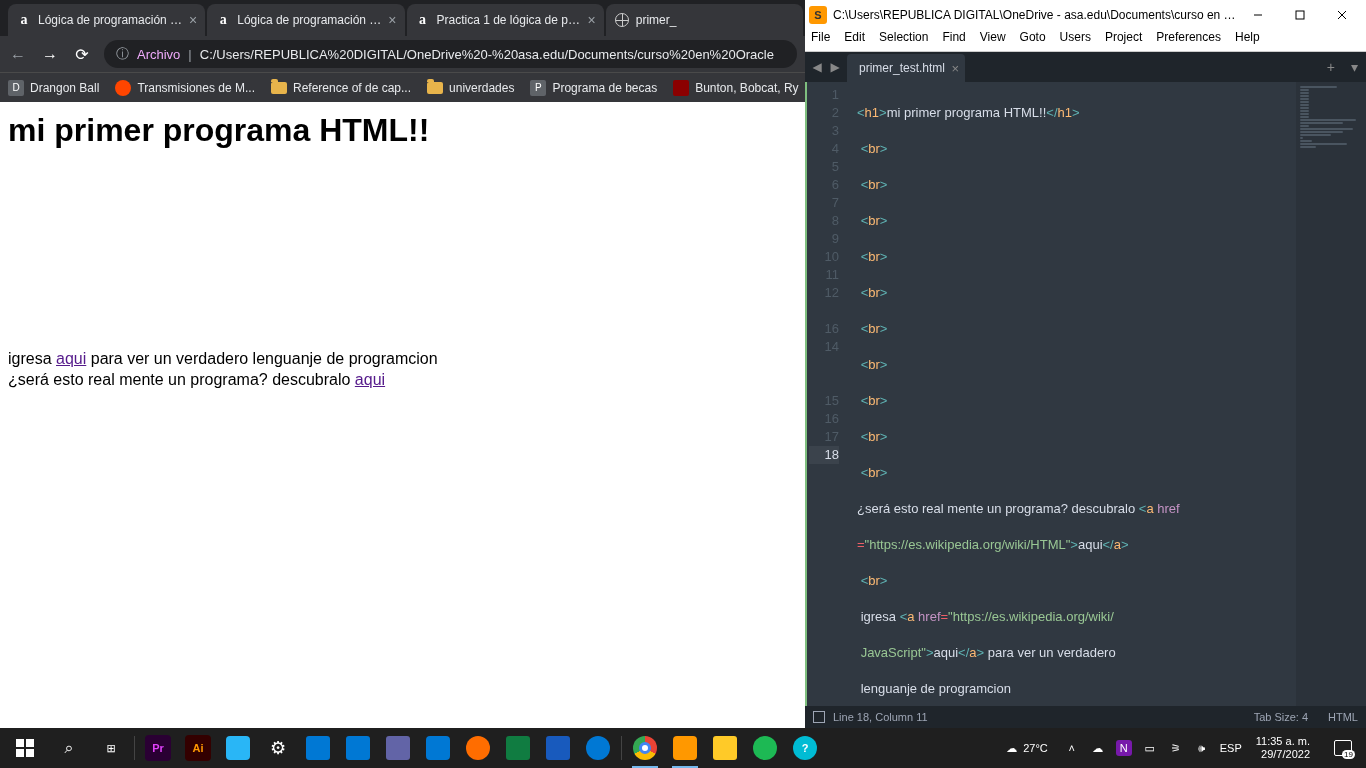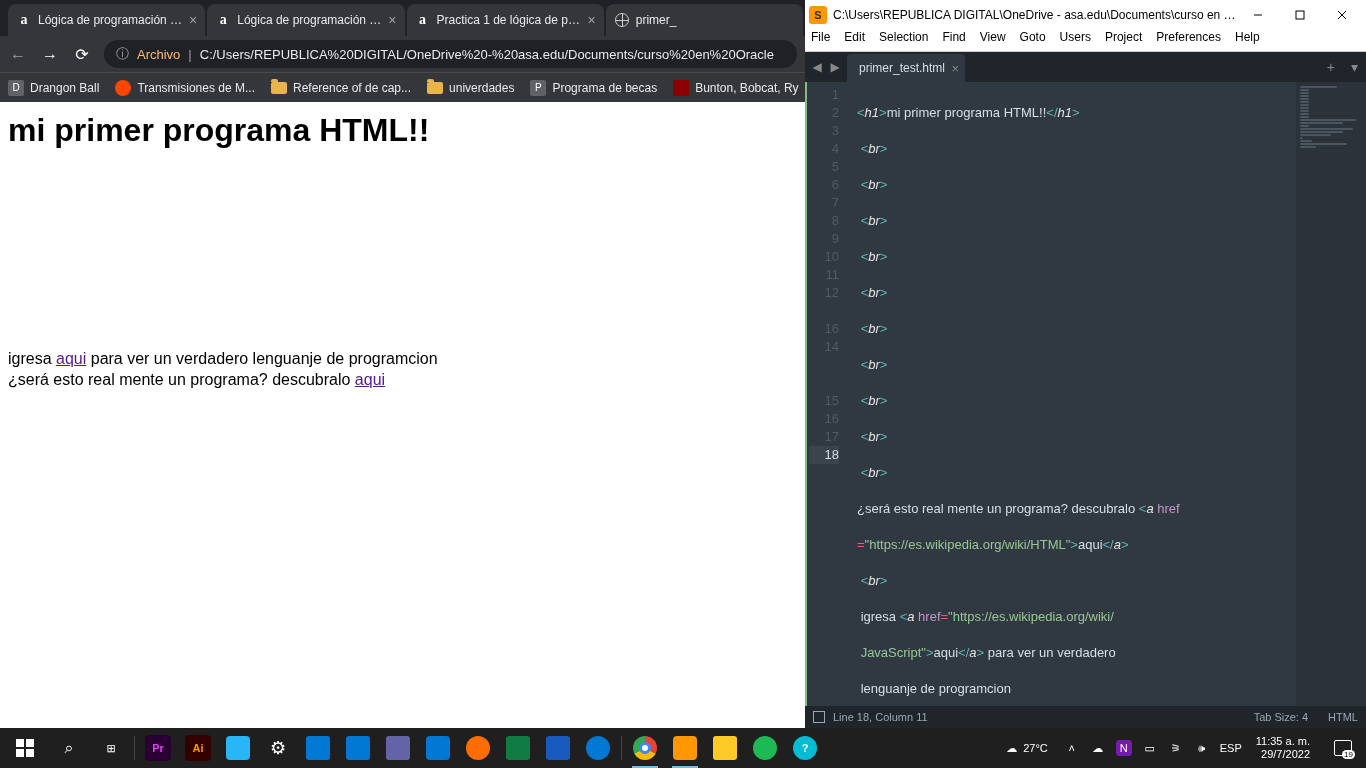--- a/index.html
+++ b/index.html
@@ -16,21 +16,21 @@
 .favicon-a { color:#fff; font-weight:bold; font-family:serif; font-size:14px; }
 .favicon-globe { width:14px; height:14px; border:1px solid #ccc; border-radius:50%; position:relative; }
 .favicon-globe:before { content:""; position:absolute; left:50%; top:0; bottom:0; width:1px; background:#ccc; }
 .favicon-globe:after { content:""; position:absolute; top:50%; left:0; right:0; height:1px; background:#ccc; }
 
 .chrome-toolbar { background: #35363a; height: 36px; display: flex; align-items: center; padding: 0 8px; gap: 12px; }
 .nav-btn { color: #9aa0a6; font-size: 16px; cursor: pointer; width:20px; text-align:center; }
 .nav-btn.enabled { color: #fff; }
 .addr-bar { flex: 1; background: #202124; border-radius: 14px; height: 28px; display: flex; align-items: center; padding: 0 12px; color: #9aa0a6; font-size: 13px; gap: 8px; overflow:hidden; }
 .addr-bar .addr-text { color: #e8eaed; white-space: nowrap; }
-.addr-bar .scheme { color:#fdba74; }
+.addr-bar .scheme { color:#f0abfc; }
 
 .chrome-bookmarks { background: #35363a; height: 30px; display: flex; align-items: center; padding: 0 8px; gap: 16px; border-top: 1px solid #4a4a4a; }
 .bookmark { display: flex; align-items: center; gap: 6px; color: #e8eaed; font-size: 12px; cursor: pointer; white-space:nowrap; }
 .bm-icon { width: 16px; height: 16px; border-radius: 2px; flex-shrink:0; }
 .bm-folder { width:16px; height:12px; background:#e8b44b; border-radius:2px; position:relative; }
 .bm-folder:before { content:""; position:absolute; top:-3px; left:0; width:7px; height:3px; background:#e8b44b; border-radius:2px 2px 0 0; }
 .bm-reddit { background:#ff4500; border-radius:50%; }
 .bm-letter { background:#5f6368; color:#fff; display:flex; align-items:center; justify-content:center; font-size:10px; }
 
 .chrome-content { flex: 1; background: #fff; padding: 10px 8px; font-family: "Times New Roman", serif; color: #000; overflow:hidden; }
@@ -58,21 +58,21 @@
 .tabbar-spacer { flex:1; }
 .tab-add { color:#888; padding:0 8px; font-size:14px; }
 
 .sublime-editor { flex: 1; display: flex; background: #303841; position: relative; font-family: Consolas, monospace; font-size: 13px; overflow:hidden; }
 .gutter { background: #303841; color: #4f5b66; width: 42px; text-align: right; padding: 4px 8px 4px 4px; line-height: 18px; user-select:none; }
 .gutter .ln { height: 18px; }
 .gutter .ln.active { color: #d8dee9; background:#3b434c; }
 .gutter .gutter-border { position:absolute; left:0; top:0; bottom:0; width:2px; background:#7fbf7f; }
 .code { flex: 1; padding: 4px 0; line-height: 18px; color: #d8dee9; white-space: pre; }
 .code .line { height: 18px; padding-left: 10px; }
-.tok-tag { color: #e5e5e5; font-style: italic; }
+.tok-tag { color: #fdba74; }
 .tok-attr { color: #c594c5; }
 .tok-str { color: #99c794; }
 .tok-br { color: #5fb3b3; }
 .tok-text { color: #d8dee9; }
 .tok-op { color:#ec5f67; }
 
 .minimap { width: 70px; background: #2b323a; position:relative; }
 .minimap-content { position:absolute; top:4px; left:4px; right:4px; }
 .minimap-line { height:2px; background:#4a5560; margin-bottom:1px; border-radius:1px; }
 

